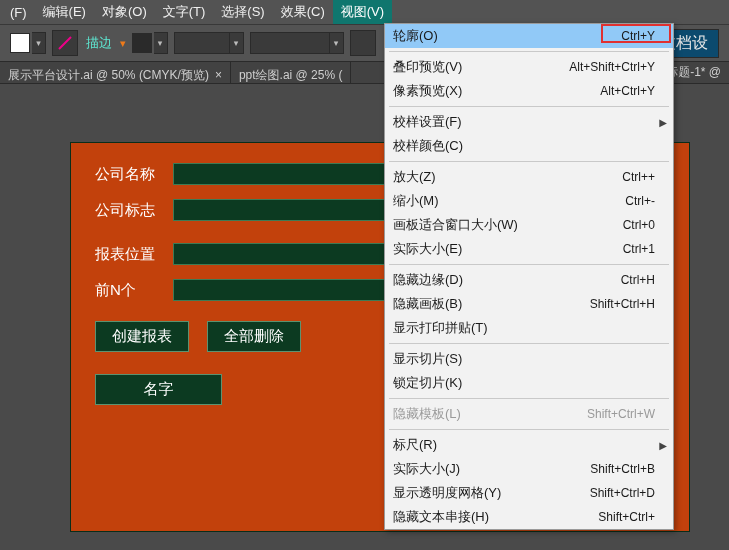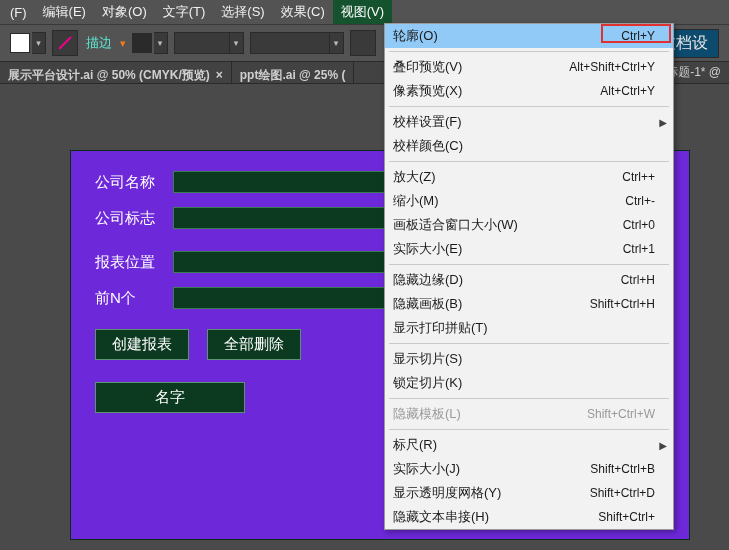--- a/index.html
+++ b/index.html
@@ -1,51 +1,51 @@
 <!DOCTYPE html>
 <html><head>
 <meta charset="utf-8">
 <style>
 * { margin: 0; padding: 0; box-sizing: border-box; font-family: "Microsoft YaHei", SimSun, Arial, sans-serif; }
 body { background: #4a4a4a; width: 729px; height: 550px; overflow: hidden; position: relative; }
 
 
 .menubar { background: #535353; height: 24px; display: flex; align-items: center; padding-left: 2px; color: #f0f0f0; font-size: 13px; }
 .mi { padding: 3px 8px; cursor: default; }
-.mi.active { background: #14532d; color: #fff; }
+.mi.active { background: #0f766e; color: #fff; }
 
 
 .toolbar { background: #535353; height: 38px; border-top: 1px solid #383838; border-bottom: 1px solid #2a2a2a; display: flex; align-items: center; padding: 0 10px; gap: 6px; }
 .swatch-group { display: flex; align-items: center; gap: 2px; }
 .swatch { width: 20px; height: 20px; border: 1px solid #2a2a2a; }
 .swatch.white { background: #fff; }
 .swatch.dark { background: #2a2a2a; }
 .tool-icon { width: 26px; height: 26px; background: #3a3a3a; border: 1px solid #2a2a2a; display: flex; align-items: center; justify-content: center; color: #bbb; font-size: 14px; }
 .tool-label { color: #5eead4; font-size: 13px; padding: 0 2px; }
 .combo { width: 56px; height: 22px; background: #3a3a3a; border: 1px solid #2a2a2a; }
 .combo-dd { width: 14px; height: 22px; background: #3a3a3a; border: 1px solid #2a2a2a; border-left: none; display: flex; align-items: center; justify-content: center; color: #bbb; font-size: 9px; }
 .doc-btn { margin-left: auto; background: #0c4a6e; color: #e6e6e6; border: 1px solid #2a2a2a; padding: 3px 10px; font-size: 16px; }
 
 
 .tabstrip { background: #424242; height: 22px; display: flex; align-items: stretch; border-bottom: 1px solid #2a2a2a; }
-.tab { display: flex; align-items: center; padding: 13px 8px; color: #cfcfcf; font-size: 12px; border-right: 1px solid #2a2a2a; gap: 6px; font-weight: bold; }
+.tab { display: flex; align-items: center; padding: 13px 8px; color: #cfcfcf; font-size: 12px; border-right: 1px solid #2a2a2a; gap: 6px; }
 .tab-close { color: #cfcfcf; font-size: 12px; }
 .tab-third { color: #cfcfcf; font-size: 12px; padding: 0 8px; display: flex; align-items: center; }
 
 
 .canvas { position: absolute; left: 0; top: 84px; right: 0; bottom: 0; background: #4a4a4a; }
-.panel { position: absolute; left: 70px; top: 66px; width: 620px; height: 390px; background: #6d28d9; border: 1px solid #0a2d19; }
+.panel { position: absolute; left: 70px; top: 58px; width: 620px; height: 390px; background: #c2410c; border: 1px solid #0a2d19; }
 .form { padding: 20px 24px; color: #fff; font-size: 15px; }
 .row { display: flex; align-items: center; margin-bottom: 14px; gap: 10px; }
 .lbl { width: 68px; text-align: left; }
 .field { height: 22px; width: 220px; border: 1px solid #3e7a54; background: #0c3a21; }
 .btnrow { display: flex; gap: 18px; margin-top: 20px; margin-left: 0; }
 .pbtn { border: 1px solid #5c9270; background: #0c3a21; color: #fff; padding: 5px 16px; font-size: 15px; }
 .header-cell { margin-top: 22px; display:flex; gap: 300px }
-.hc { border: 1px solid #5c9270; background: #0c3a21; color: #fff; width: 150px; text-align: center; padding: 5px 0; font-size: 15px; }
+.hc { border: 1px solid #5c9270; background: #0c3a21; color: #fff; width: 127px; text-align: center; padding: 5px 0; font-size: 15px; }
 
 
 .dropdown { position: absolute; left: 384px; top: 23px; width: 290px; background: #f2f2f2; border: 1px solid #9a9a9a; box-shadow: 2px 2px 6px rgba(0,0,0,.35); font-size: 13px; color: #1a1a1a; z-index: 100; }
 .dd-item { display: flex; align-items: center; justify-content: space-between; padding: 3px 18px 3px 8px; cursor: default; position: relative; }
 .dd-item.hl { background: #91c9f7; }
 .dd-item.disabled { color: #9a9a9a; }
 .dd-sep { height: 1px; background: #c9c9c9; margin: 3px 4px; }
 .dd-sc { color: #1a1a1a; font-size: 12px; }
 .dd-item.disabled .dd-sc { color: #9a9a9a; margin-left: 28px; }
 .dd-sub { font-size: 10px; color: #444; position: absolute; right: 6px; }

